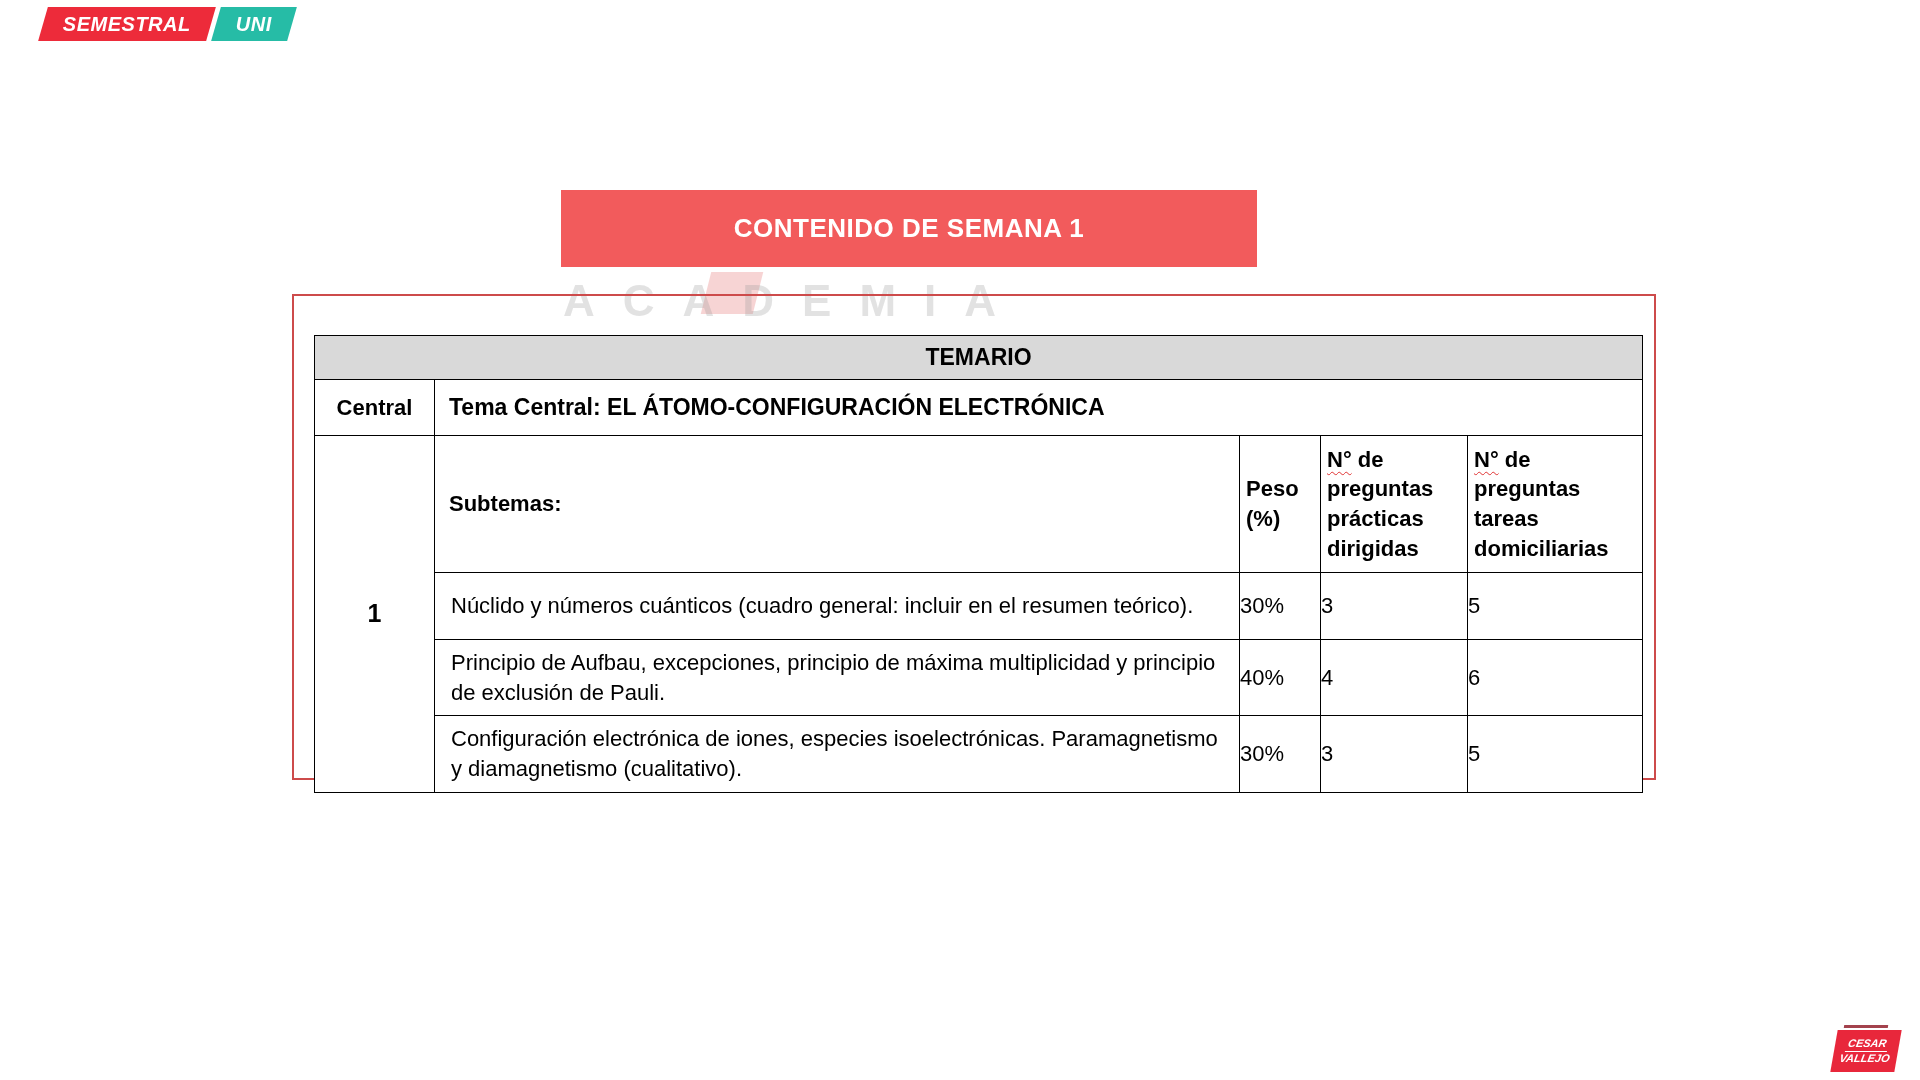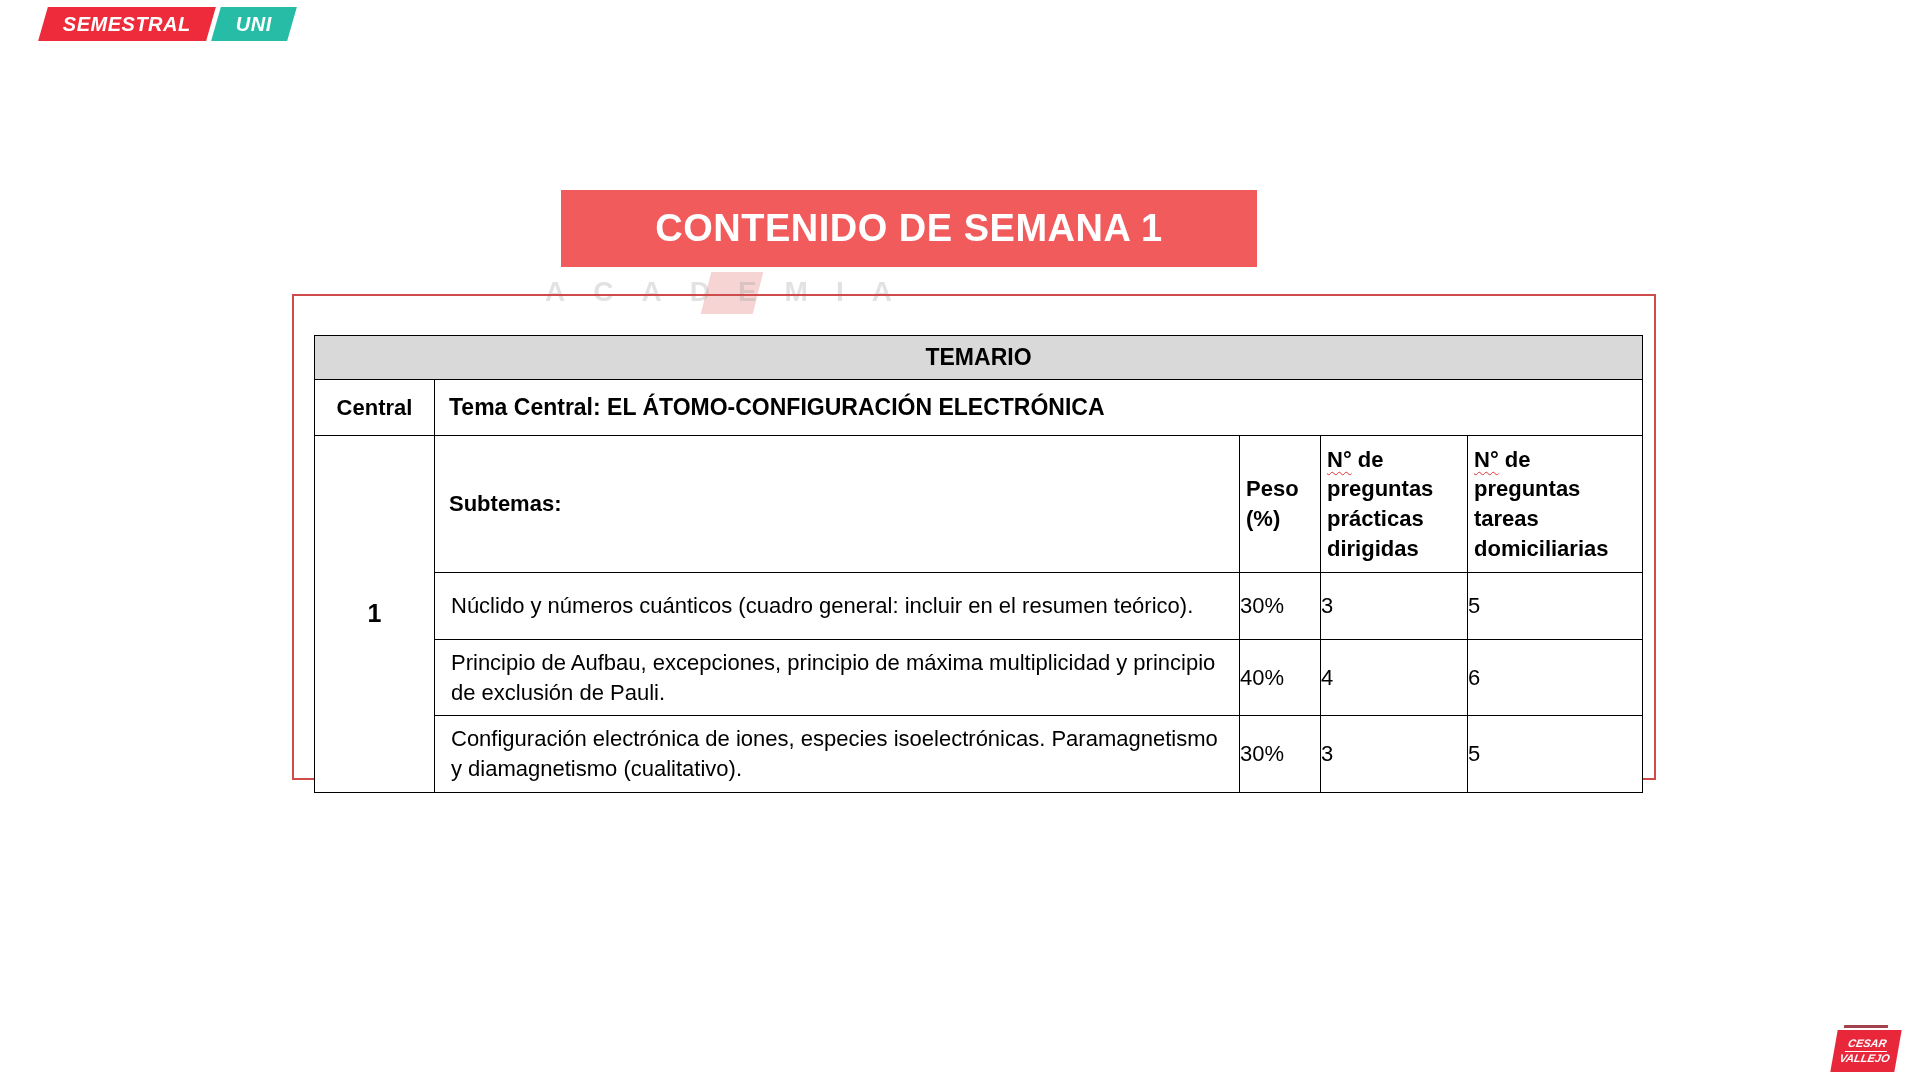--- a/index.html
+++ b/index.html
@@ -17,35 +17,35 @@
     height: 34px; display: flex; align-items: center; justify-content: center;
     color: #fff; font-weight: bold; font-style: italic;
     transform: skewX(-16deg);
   }
   .brand-chip span { transform: skewX(16deg); display: block; font-size: 20px; letter-spacing: 0.5px; }
   .brand-semestral { background: #ED2B3A; width: 168px; }
   .brand-uni { background: #26BCA6; width: 76px; }
 
   
   .watermark {
-    position: absolute; left: 545px; top: 276px; z-index: 1;
-    font-size: 28px; font-weight: bold; letter-spacing: 28px;
+    position: absolute; left: 563px; top: 276px; z-index: 1;
+    font-size: 44px; font-weight: bold; letter-spacing: 28px;
     color: #9a9a9a; opacity: 0.28; white-space: nowrap;
   }
   .watermark-red {
     position: absolute; left: 706px; top: 272px; width: 52px; height: 42px;
     background: #e05252; opacity: 0.25; transform: skewX(-14deg); z-index: 1;
   }
 
   
   .banner {
     position: absolute; left: 561px; top: 190px; width: 696px; height: 77px;
     background: #F25B5C; color: #ffffff; z-index: 4;
     display: flex; align-items: center; justify-content: center;
-    font-weight: bold; font-size: 38px; letter-spacing: 0.5px;
+    font-weight: bold; font-size: 26px; letter-spacing: 0.5px;
   }
 
   
   .frame {
     position: absolute; left: 292px; top: 294px; width: 1364px; height: 486px;
     border: 2px solid #CD4B4B; z-index: 2; background: transparent;
   }
 
   
   table.temario {

